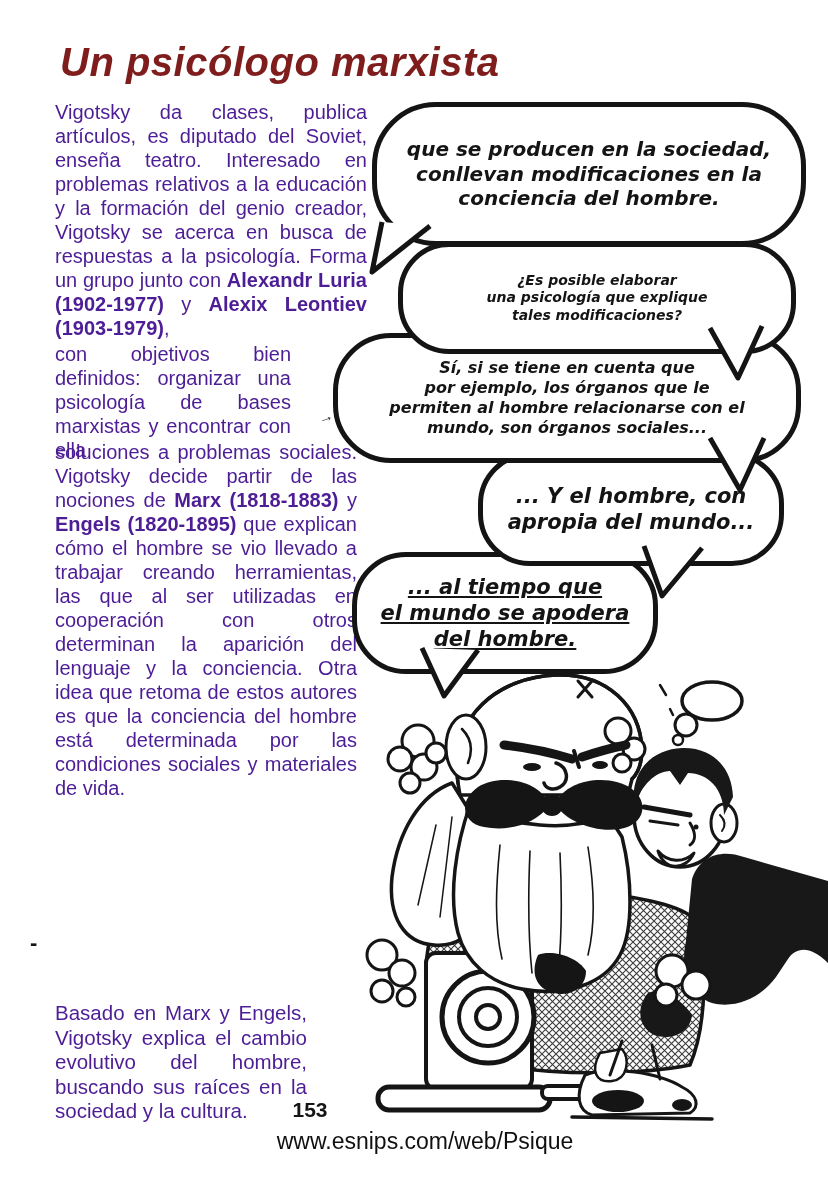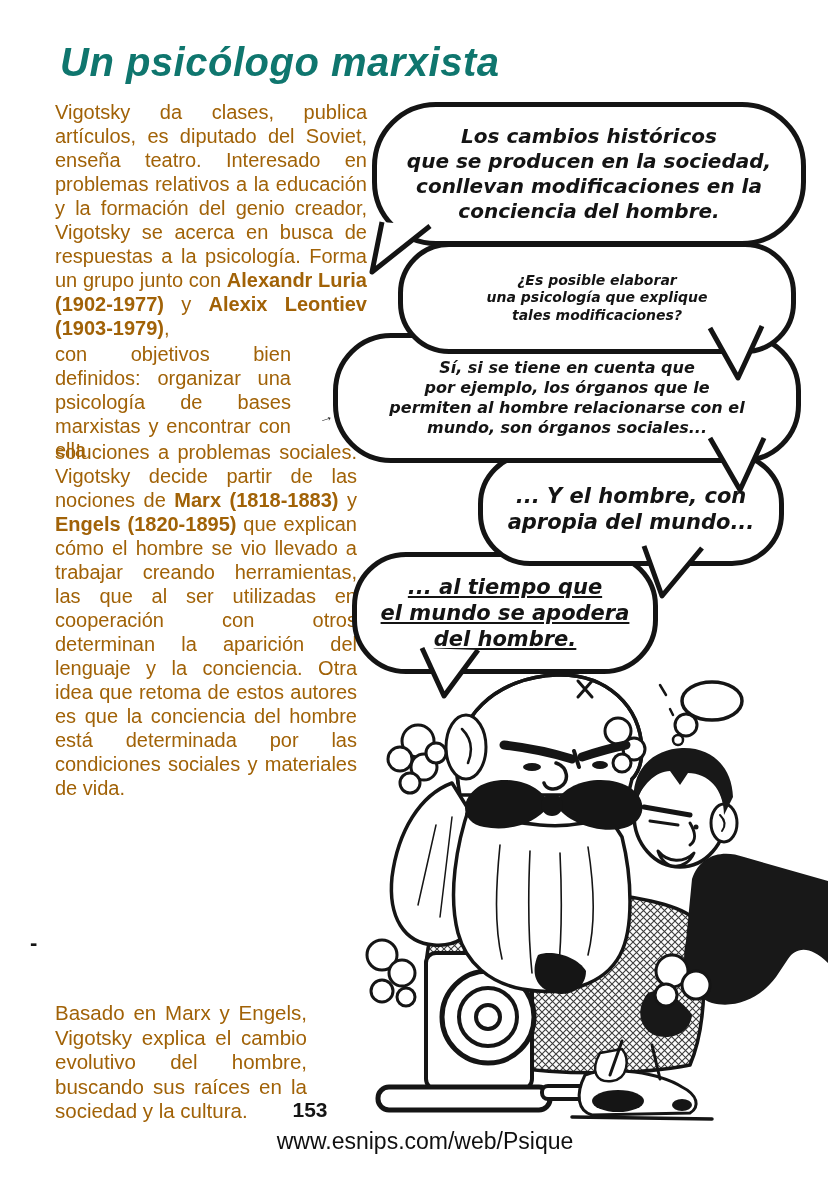--- a/index.html
+++ b/index.html
@@ -5,26 +5,26 @@
   html,body{margin:0;padding:0;background:#9a9a9a;}
   .sheet{
     position:relative;width:828px;height:1180px;margin:0 auto;
     background:#ffffff;overflow:hidden;
     font-family:"Liberation Sans",sans-serif;color:#151515;
   }
   
   .title{
     position:absolute;left:60px;top:40px;
     font-size:40px;font-weight:700;font-style:italic;letter-spacing:.5px;
-    color:#0f766e;
+    color:#7f1d1d;
   }
   
   .col{
     position:absolute;text-align:justify;
-    font-size:20px;line-height:24px;color:#a16207;
+    font-size:20px;line-height:24px;color:#4c1d95;
   }
   .col b, .bn{font-weight:700;}
   #block1{left:55px;top:100px;width:312px;}
   #block2{left:55px;top:342px;width:236px;}
   #block3{left:55px;top:440px;width:302px;}
   #caption{left:55px;top:985px;width:252px;line-height:24.5px;font-size:20.5px;margin-top:16px;}
   
   .margin-dash{position:absolute;left:30px;top:930px;font-size:22px;font-weight:700;}
   .margin-arrow{
     position:absolute;left:318px;top:408px;font-size:15px;font-weight:700;
@@ -69,21 +69,20 @@
   <div class="col" id="block2"><span>con objetivos bien definidos: organizar una psicología de bases marxistas y encontrar con ella</span></div>
 
   <div class="col" id="block3"><span>soluciones a problemas sociales. Vigotsky decide partir de las nociones de </span><span class="bn">Marx (1818-1883)</span><span> y </span><span class="bn">Engels (1820-1895)</span><span> que explican cómo el hombre se vio llevado a trabajar creando herramientas, las que al ser utilizadas en cooperación con otros determinan la aparición del lenguaje y la conciencia. Otra idea que retoma de estos autores es que la conciencia del hombre está determinada por las condiciones sociales y materiales de vida.</span></div>
 
   <div class="col" id="caption">Basado en Marx y Engels, Vigotsky explica el cambio evolutivo del hombre, buscando sus raíces en la sociedad y la cultura.</div>
 
   <span class="margin-dash">-</span>
   <span class="margin-arrow">→</span>
 
   <div class="bubble" id="b1">
-    <div class="bl">Los cambios históricos</div>
     <div class="bl">que se producen en la sociedad,</div>
     <div class="bl">conllevan modificaciones en la</div>
     <div class="bl">conciencia del hombre.</div>
   </div>
   <div class="bubble" id="b2">
     <div class="bl">¿Es posible elaborar</div>
     <div class="bl">una psicología que explique</div>
     <div class="bl">tales modificaciones?</div>
   </div>
   <div class="bubble" id="b3">

